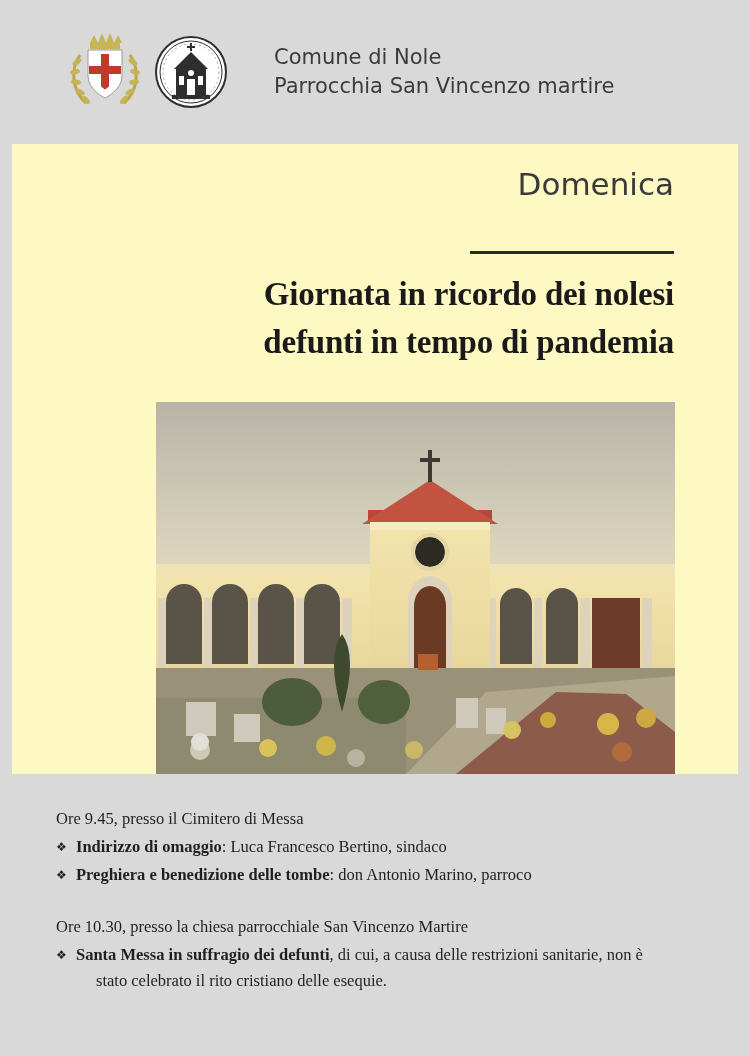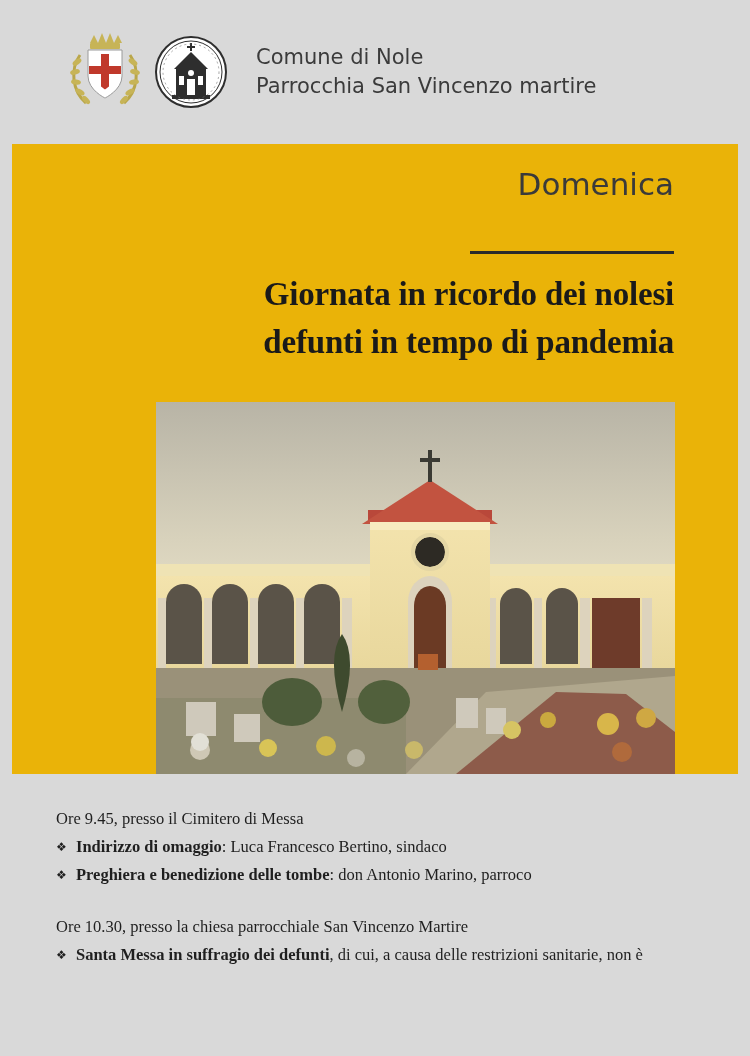--- a/index.html
+++ b/index.html
@@ -41,37 +41,37 @@
   }
   .crest svg { display: block; }
   .emblem {
     width: 74px;
     height: 86px;
     margin-left: 10px;
     flex: 0 0 auto;
   }
   .emblem svg { display: block; }
   .header-text {
-    margin-left: 28px;
+    margin-left: 46px;
     color: #3b3b3b;
     font-size: 21px;
     line-height: 29px;
     font-family: "DejaVu Sans", sans-serif;
     font-weight: 400;
   }
   .header-text div { white-space: nowrap; }
 
   
   .sheet {
     position: absolute;
     left: 12px;
     top: 144px;
     width: 726px;
     height: 630px;
-    background: #eab308;
+    background: #fef9c3;
   }
 
   
   .date-block {
     position: absolute;
     right: 64px;
     top: 20px;
     text-align: right;
     color: #3a3a3a;
     font-family: "DejaVu Sans", sans-serif;
@@ -339,19 +339,19 @@
       <div class="bullet-line">
         <span class="diamond">❖</span>
         <span class="bullet-text"><b>Preghiera e benedizione delle tombe</b><span>: don Antonio Marino, parroco</span></span>
       </div>
     </div>
 
     <div class="prog-group">
       <p class="prog-line">Ore 10.30, presso la chiesa parrocchiale San Vincenzo Martire</p>
       <div class="bullet-line">
         <span class="diamond">❖</span>
-        <span class="bullet-text"><b>Santa Messa in suffragio dei defunti</b><span>, di cui, a causa delle restrizioni sanitarie, non è</span></span>
+        <span class="bullet-text"><b>Santa Messa in suffragio dei defunti</b><span>, di cui, a causa delle restrizioni sanitarie, non è</span><span class="cont-indent">stato celebrato il rito cristiano delle esequie.</span></span>
       </div>
     </div>
 
   </div>
 
 </div>
 
 </body></html>

